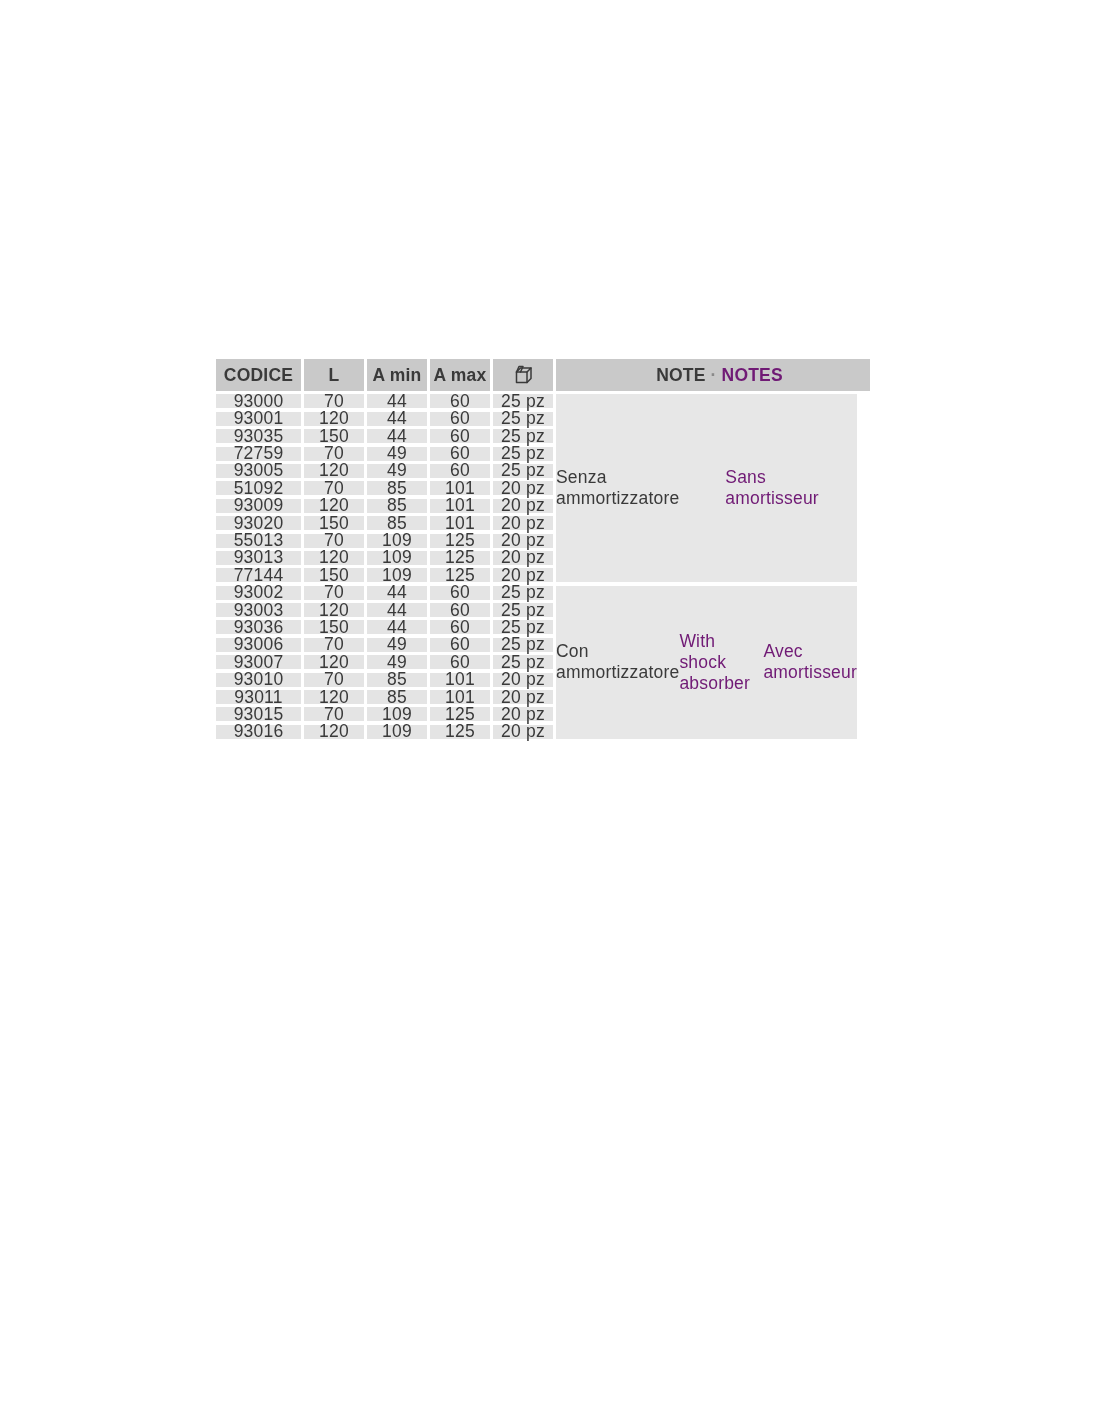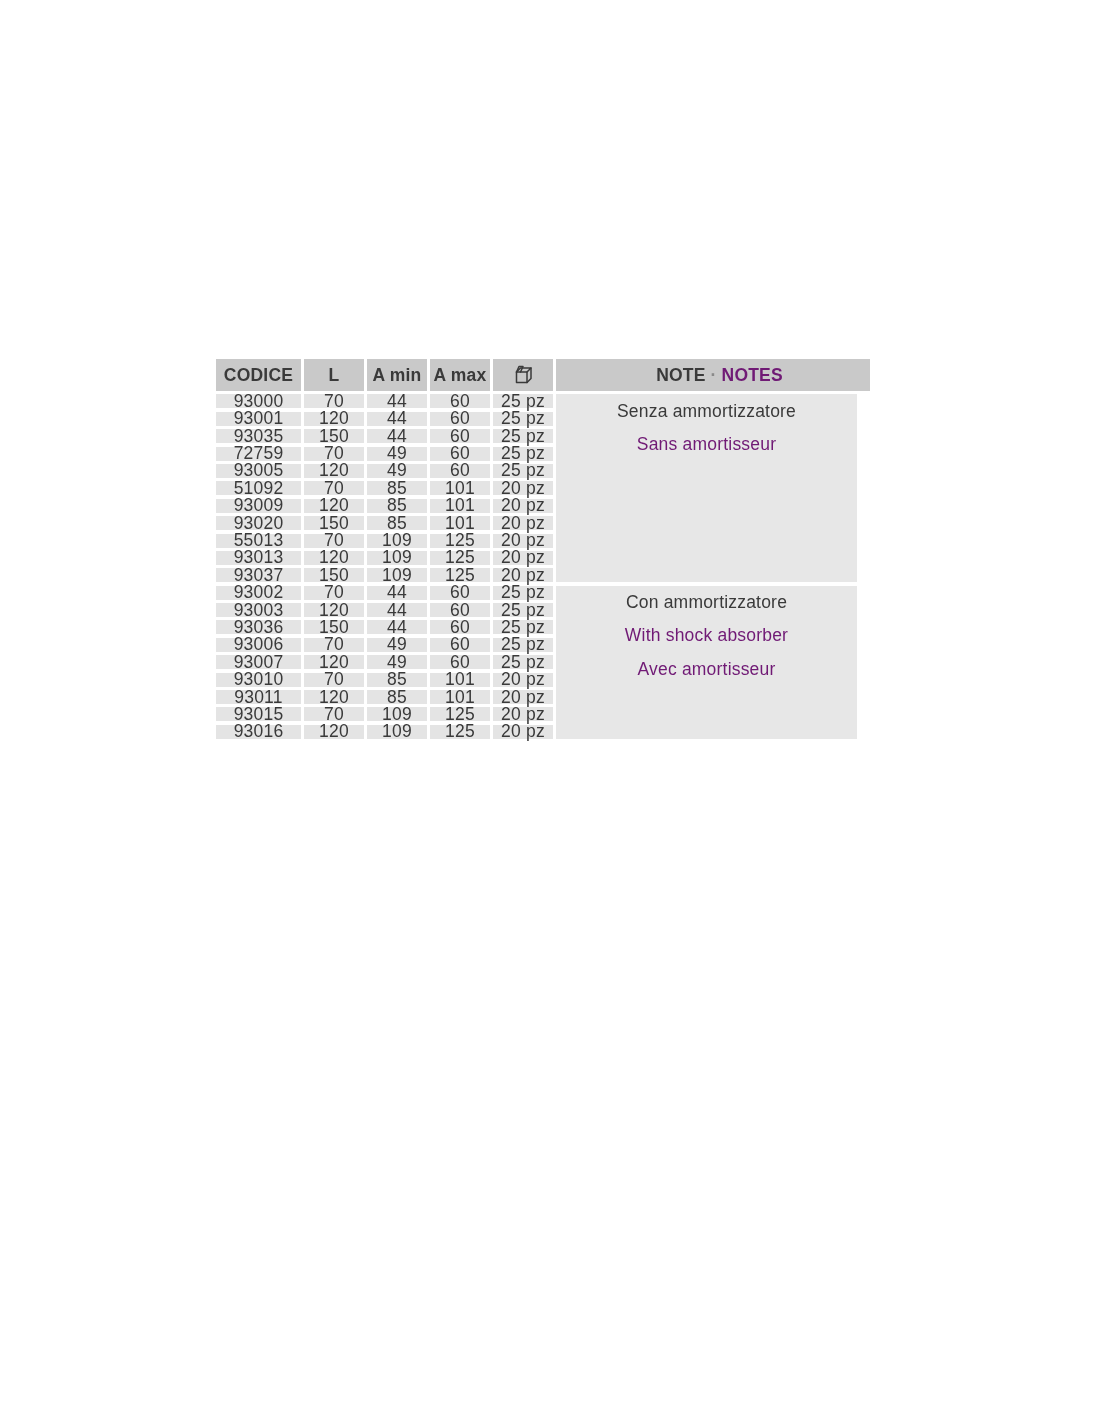--- a/index.html
+++ b/index.html
@@ -61,21 +61,21 @@
   }
   .group {
     display: flex;
     gap: 3px;
     margin-bottom: 3.4px;
   }
   .note-panel {
     flex: 0 0 301px;
     background: #e7e7e7;
     display: flex;
-    flex-direction: column;
+    flex-direction: row;
     align-items: center;
   }
   .note-line {
     height: 33.4px;
     display: flex;
     align-items: center;
     justify-content: center;
     font-size: 17.5px;
     letter-spacing: 0.2px;
   }
@@ -179,21 +179,21 @@
             <div class="cell c-num">20 pz</div>
           </div>
           <div class="row">
             <div class="cell c-codice">93013</div>
             <div class="cell c-num">120</div>
             <div class="cell c-num">109</div>
             <div class="cell c-num">125</div>
             <div class="cell c-num">20 pz</div>
           </div>
           <div class="row">
-            <div class="cell c-codice">93037</div>
+            <div class="cell c-codice">77144</div>
             <div class="cell c-num">150</div>
             <div class="cell c-num">109</div>
             <div class="cell c-num">125</div>
             <div class="cell c-num">20 pz</div>
           </div>
         </div>
       <div class="note-panel">
           <div class="note-line dark">Senza ammortizzatore</div>
           <div class="note-line gray">Sans amortisseur</div>
         </div>

